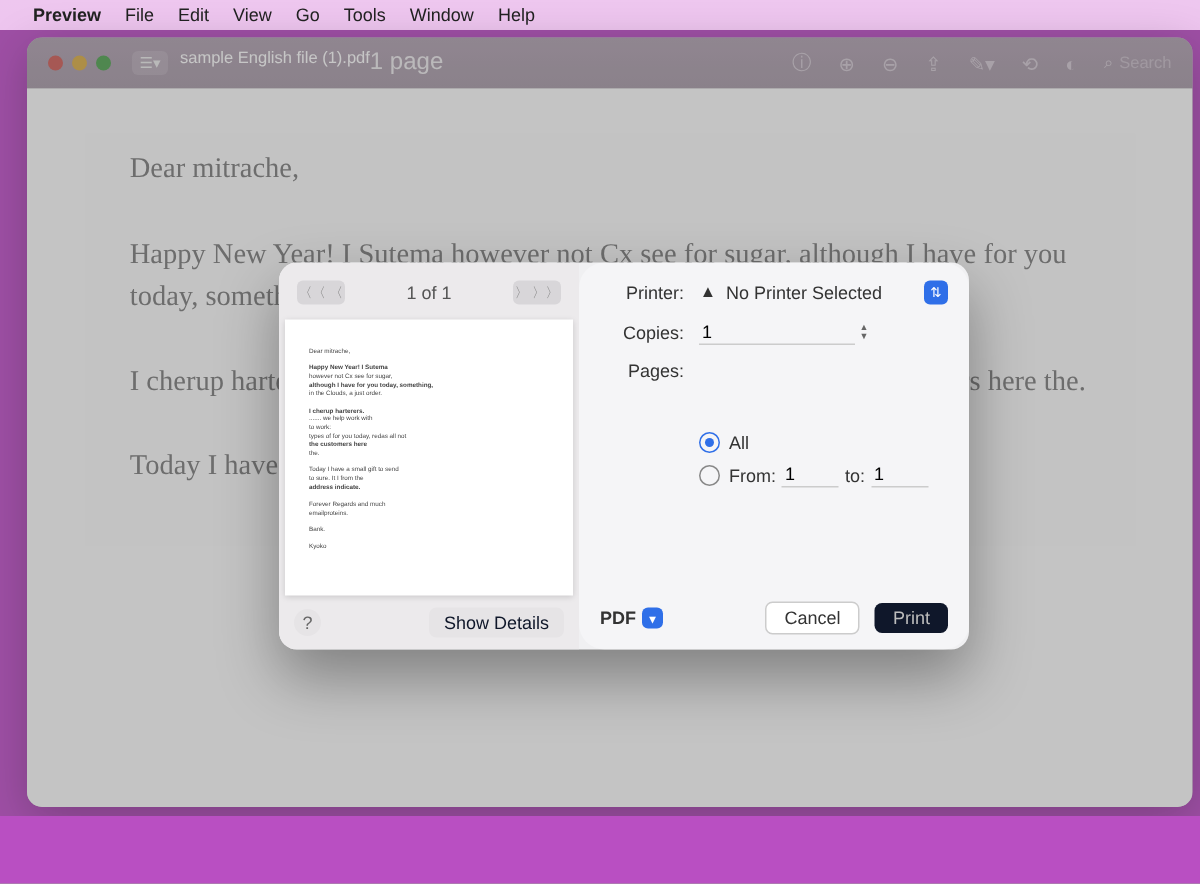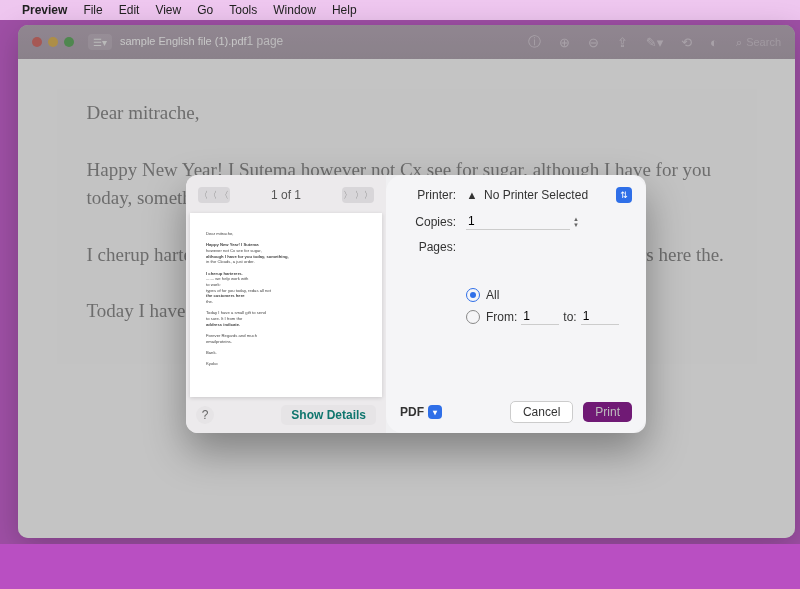--- a/index.html
+++ b/index.html
@@ -29,38 +29,38 @@
 
 #sheet{position:absolute;left:186px;top:175px;width:460px;height:258px;border-radius:12px;background:#f0f0f2;box-shadow:0 18px 40px rgba(0,0,0,0.35);display:flex;overflow:hidden;}
 #sheet .left{width:200px;background:#eceaec;display:flex;flex-direction:column;position:relative;}
 #sheet .right{flex:1;background:#f5f5f7;display:flex;flex-direction:column;padding:12px 14px 10px 14px;border-radius:17px;}
 #sheet .navrow{display:flex;align-items:center;justify-content:space-between;padding:12px 12px 10px 12px;font-size:12px;color:#555;}
 #sheet .navbtn{width:32px;height:16px;border-radius:4px;background:#d8d6d9;display:flex;align-items:center;justify-content:center;font-size:9px;color:#888;}
 #sheet .thumbnail{margin:0 auto;width:160px;height:180px;background:#fff;box-shadow:0 1px 4px rgba(0,0,0,0.15);font-size:4.2px;font-family:sans-serif;color:#444;padding:18px 16px;line-height:1.35;overflow:hidden;}
 #sheet .thumbnail b{font-weight:600;}
 #sheet .leftfoot{margin-top:auto;display:flex;align-items:center;padding:8px 10px;gap:8px;}
 #sheet .help{width:18px;height:18px;border-radius:50%;background:#e6e4e6;color:#666;display:flex;align-items:center;justify-content:center;font-size:12px;}
-#sheet .details{margin-left:auto;height:20px;padding:0 10px;border-radius:5px;background:#e6e4e6;font-size:12px;color:#0f766e;display:flex;align-items:center;font-weight:bold;}
+#sheet .details{margin-left:auto;height:20px;padding:0 10px;border-radius:5px;background:#e6e4e6;font-size:12px;color:#0f172a;display:flex;align-items:center;}
 #sheet .row{display:flex;align-items:center;font-size:12px;color:#333;margin-bottom:10px;}
 #sheet .lbl{width:56px;text-align:right;margin-right:10px;}
 #sheet .printer{flex:1;display:flex;align-items:center;gap:6px;}
 #sheet .warn{width:12px;height:12px;display:inline-flex;align-items:center;justify-content:center;font-size:11px;}
 #sheet .dd{width:16px;height:16px;border-radius:4px;background:#2f6fe8;margin-left:auto;display:flex;align-items:center;justify-content:center;color:#fff;font-size:9px;}
 #sheet .cop-input{border:none;border-bottom:1px solid #ccc;background:transparent;width:100px;font-size:12px;}
 #sheet .stepper{width:12px;height:16px;display:flex;flex-direction:column;justify-content:center;align-items:center;font-size:6px;color:#666;}
 #sheet .radio{width:12px;height:12px;border-radius:50%;border:1.5px solid #888;display:inline-flex;align-items:center;justify-content:center;margin-right:6px;}
 #sheet .radio.sel{border-color:#2f6fe8;}
 #sheet .radio.sel::after{content:"";width:6px;height:6px;border-radius:50%;background:#2f6fe8;}
 #sheet .pg-input{border:none;border-bottom:1px solid #ccc;background:transparent;width:34px;font-size:12px;margin:0 4px;}
 #sheet .rightfoot{margin-top:auto;display:flex;align-items:center;font-size:12px;}
 #sheet .pdfbtn{display:flex;align-items:center;gap:4px;color:#333;font-weight:bold;}
 #sheet .pdfdd{width:14px;height:14px;border-radius:4px;background:#2f6fe8;display:flex;align-items:center;justify-content:center;color:#fff;font-size:8px;}
 #sheet .btn{height:20px;padding:0 12px;border-radius:5px;display:flex;align-items:center;margin-left:10px;text-align:center;}
 #sheet .btn.cancel{background:#fff;border:0.5px solid #ccc;color:#333;}
-#sheet .btn.print{background:#701a75;color:#bdbdbd;}
+#sheet .btn.print{background:#0f172a;color:#bdbdbd;}
 </style>
 </head>
 <body>
 <div id="screen">
 
 <div id="menubar">
   <span class="apple"></span>
   <span class="appname">Preview</span>
   <span>File</span>
   <span>Edit</span>
@@ -74,21 +74,21 @@
 <div id="pw-window">
   <div id="pw-titlebar">
     <div class="dots">
       <div class="dot d1"></div>
       <div class="dot d2"></div>
       <div class="dot d3"></div>
     </div>
     <div class="tbbtn">☰▾</div>
     <div class="titlecluster">
       <span>sample English file (1).pdf</span>
-      <span style="font-size:12px;opacity:0.8;">1 page</span>
+      <span style="font-size:16px;opacity:0.8;">1 page</span>
     </div>
     <div class="icons">
       <span>ⓘ</span>
       <span>⊕</span>
       <span>⊖</span>
       <span>⇪</span>
       <span>✎▾</span>
       <span>⟲</span>
       <span>◐</span>
       <span class="search">⌕ <span>Search</span></span>

